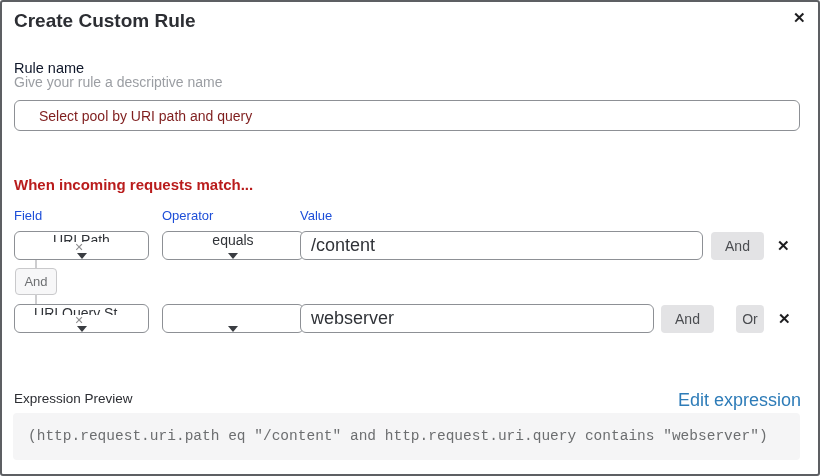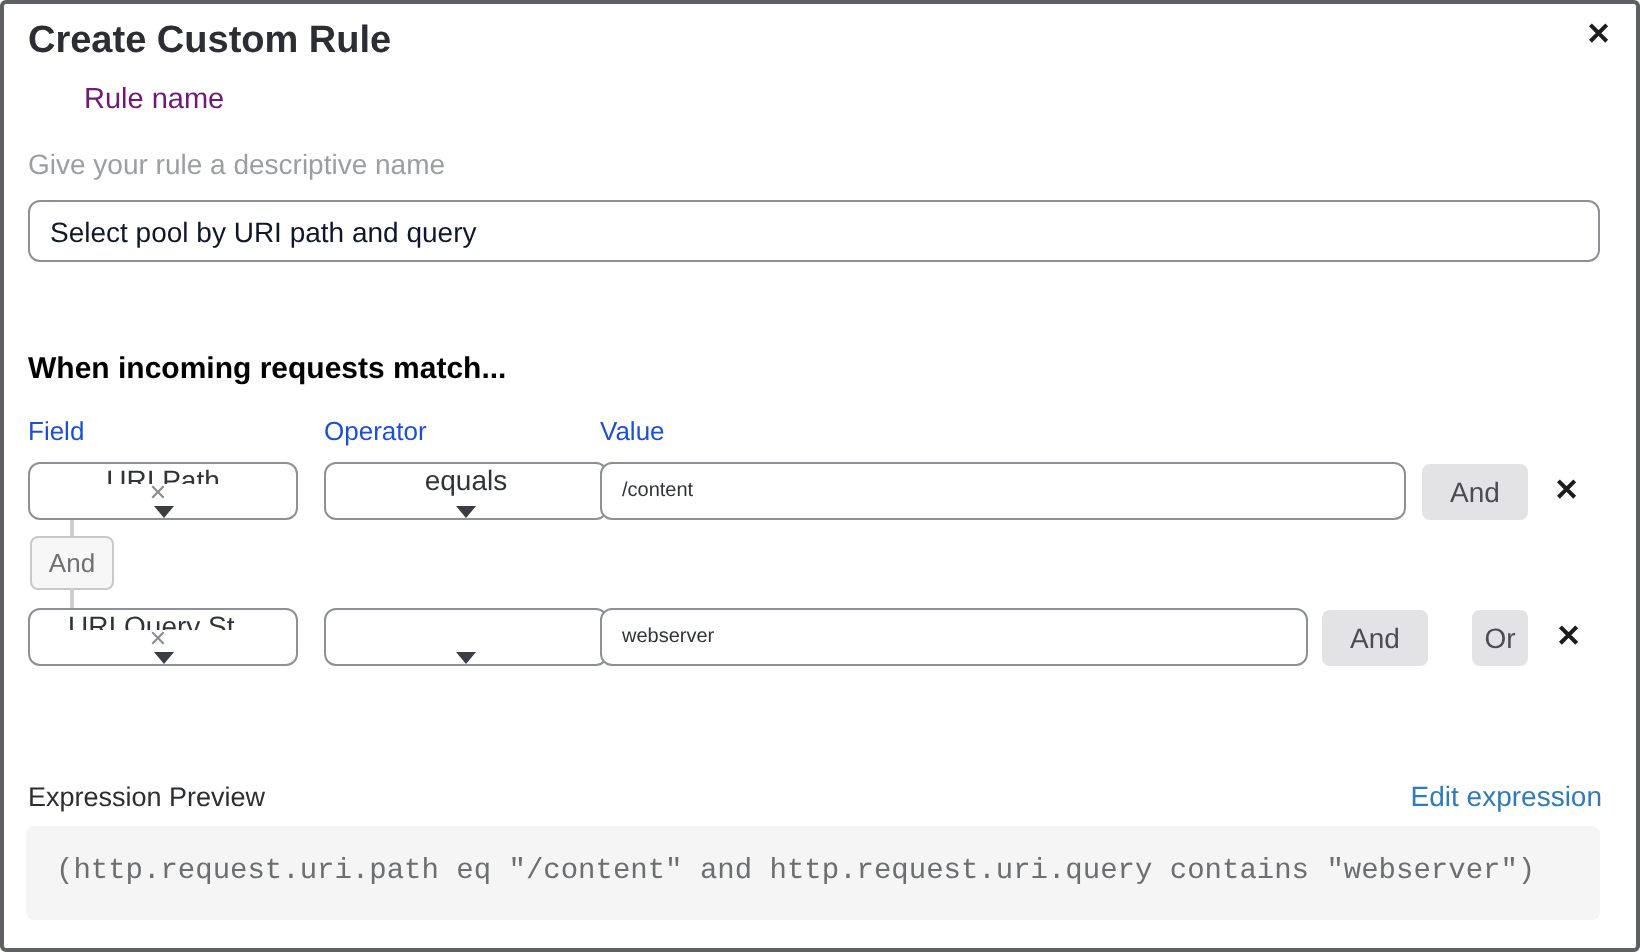--- a/index.html
+++ b/index.html
@@ -19,30 +19,30 @@
     position: absolute; left: 12px; top: 8px;
     font-size: 19px; font-weight: 700; color: #2c2e33;
   }
   .close-btn {
     position: absolute; left: 788px; top: 5px;
     font-size: 15px; font-weight: 700; color: #1d1d1f;
     cursor: pointer; padding: 3px;
     line-height: 1;
   }
 
-  .rule-label { position: absolute; left: 12px; top: 40px; font-size: 14.5px; color: #701a75; margin-left: 28px; }
+  .rule-label { position: absolute; left: 12px; top: 58px; font-size: 14.5px; color: #0f172a; }
   .rule-helper { position: absolute; left: 12px; top: 72px; font-size: 14px; color: #9b9ea3; }
   .name-input {
     position: absolute; left: 12px; top: 98px; width: 786px; height: 31px;
     border: 1px solid #8d9095; border-radius: 6px;
-    padding: 0 10px; font-size: 14px; color: #0f172a;
+    padding: 0 24px; font-size: 14px; color: #7f1d1d;
     font-family: inherit; background: #fff; outline: none;
   }
 
-  .section-heading { position: absolute; left: 12px; top: 174px; font-size: 15px; font-weight: 700; color: #000000; }
+  .section-heading { position: absolute; left: 12px; top: 174px; font-size: 15px; font-weight: 700; color: #b91c1c; }
 
   .col-label { position: absolute; top: 206px; font-size: 13px; color: #1d4ed8; }
   .col-field { left: 12px; } .col-operator { left: 160px; } .col-value { left: 298px; text-align: right; }
 
   .select {
     position: absolute; height: 29px;
     border: 1px solid #8d9095; border-radius: 6px; background: #fff;
     display: flex; align-items: center; padding: 0 10px;
     font-size: 14px; color: #303338; cursor: pointer; flex-direction: column;
   }
@@ -54,21 +54,21 @@
     border-top: 6px solid #3a3d42;
   }
 
   .r1 { top: 229px; } .r2 { top: 302px; }
   .sel-field { left: 12px; width: 135px; }
   .sel-op { left: 160px; width: 142px; justify-content: flex-end; }
 
   .val-input {
     position: absolute; left: 298px; height: 29px;
     border: 1px solid #8d9095; border-radius: 6px;
-    padding: 0 10px; font-size: 10px; color: #303338;
+    padding: 0 10px; font-size: 18px; color: #303338;
     font-family: inherit; outline: none;
   }
   .val-1 { width: 403px; }
   .val-2 { width: 354px; }
 
   .chip-btn {
     position: absolute; height: 28px;
     border: none; border-radius: 4px; background: #e3e3e5;
     font-size: 14px; color: #4b4d51; font-family: inherit; cursor: pointer;
   }
@@ -87,21 +87,21 @@
   .conn-1 { top: 258px; height: 9px; }
   .conn-2 { top: 292px; height: 10px; }
   .and-badge {
     position: absolute; left: 13px; top: 266px; width: 42px; height: 27px;
     background: #f7f7f8; border: 1px solid #c9c9cb; border-radius: 4px;
     display: flex; align-items: center; justify-content: center;
     font-size: 13px; color: #6e7072; cursor: pointer;
   }
 
   .exp-label { position: absolute; left: 12px; top: 389px; font-size: 13.5px; color: #2c2e33; }
-  .edit-link { position: absolute; right: 17px; top: 388px; font-size: 14px; color: #2e7cb8; cursor: pointer; }
+  .edit-link { position: absolute; right: 17px; top: 388px; font-size: 18px; color: #2e7cb8; cursor: pointer; }
 
   .code-box {
     position: absolute; left: 11px; top: 411px; width: 787px; height: 47px;
     background: #f5f5f6; border-radius: 4px;
   }
   .code-text {
     position: absolute; left: 15px; top: 15px;
     font-family: "Liberation Mono", monospace;
     font-size: 14.5px; color: #6c6e70; white-space: nowrap;
   }

